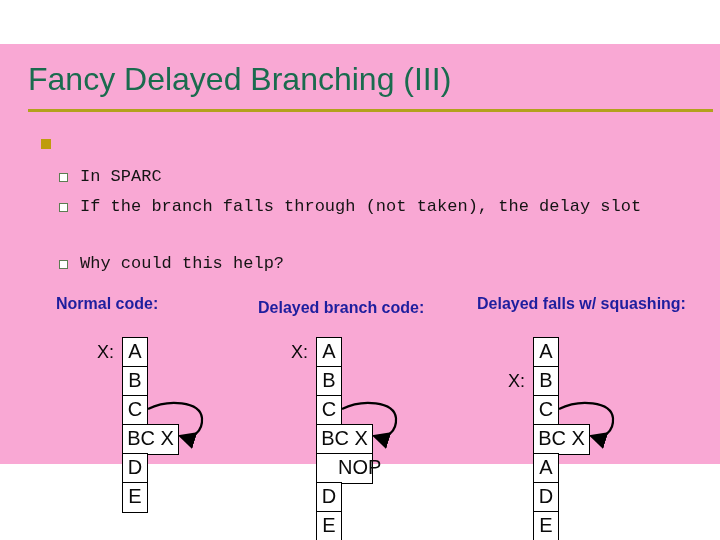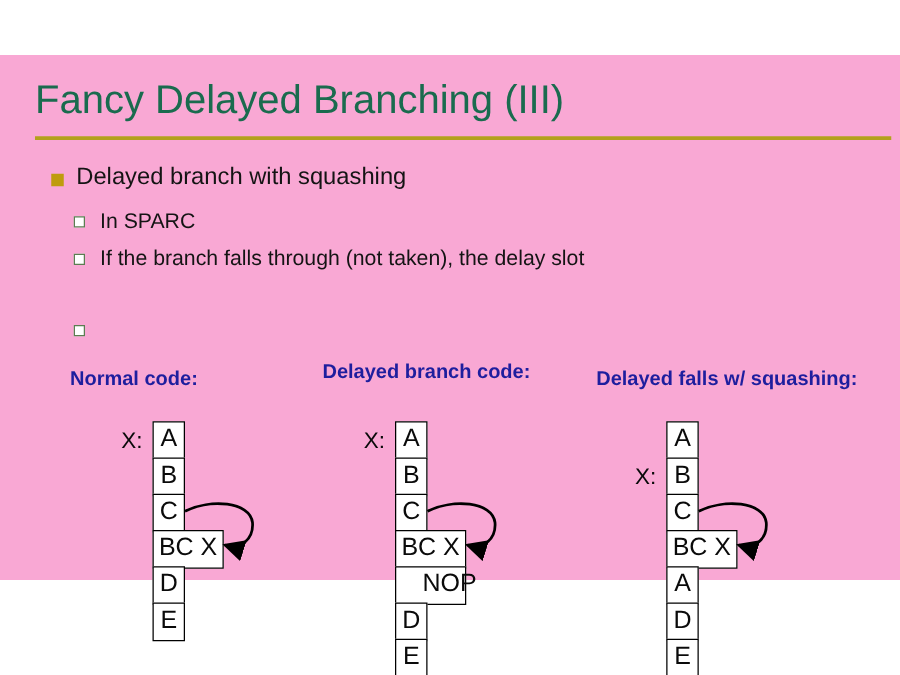--- a/index.html
+++ b/index.html
@@ -13,21 +13,21 @@
   .title{
     left:28px;top:17px;font-size:32px;line-height:36px;
     color:#1a6b4e;letter-spacing:0px;white-space:nowrap;
   }
   .title-rule{left:28px;top:65px;width:685px;height:3px;background:#b3a11c;}
 
   .l1-bullet{left:41px;top:95px;width:10px;height:10px;background:#bf9c0d;}
   .l1-text{left:61px;top:87px;font-size:19px;color:#141414;white-space:nowrap;}
 
   .sub-square{width:7px;height:7px;border:1.2px solid #5c7d52;background:#fff;}
-  .sub-line{font-size:17px;color:#141414;white-space:nowrap;}
+  .sub-line{font-size:17px;color:#141414;white-space:nowrap;font-family:Liberation Mono, monospace;}
 
   .col-header{font-size:16px;font-weight:bold;color:#1e1e9e;white-space:nowrap;}
 
   .box{
     box-sizing:border-box;border:1.5px solid #000;background:#fff;
     height:30.5px;font-size:20px;color:#0a0a0a;text-align:center;
     line-height:27px;
   }
   .xlabel{
     width:52px;text-align:right;font-size:18px;color:#0a0a0a;white-space:nowrap;
@@ -40,48 +40,48 @@
 </style>
 </head>
 <body>
 
 <div class="slide">
 
   <div class="abs title">Fancy Delayed Branching (III)</div>
   <div class="abs title-rule"></div>
 
   <div class="abs l1-bullet"></div>
-  <div class="abs l1-text">Delayed branch with squashing</div>
 
   <div class="abs sub-square" style="left:59px;top:129px;"></div>
   <div class="abs sub-line" style="left:80px;top:123px;">In SPARC</div>
 
   <div class="abs sub-square" style="left:59px;top:159px;"></div>
   <div class="abs sub-line" style="left:80px;top:153px;">If the branch falls through (not taken), the delay slot</div>
 
   <div class="abs sub-square" style="left:59px;top:216px;"></div>
+  <div class="abs sub-line" style="left:80px;top:210px;">Why could this help?</div>
 
   <div id="diagram">
       <div class="abs col-header" style="left: 56px; top: 251px;">Normal code:</div>
       <div class="abs xlabel" style="left: 62px; top: 298px;">X:</div>
       <div class="abs box" style="left: 122px; top: 293px; width: 26px;">A</div>
       <div class="abs box" style="left: 122px; top: 322px; width: 26px;">B</div>
       <div class="abs box" style="left: 122px; top: 351px; width: 26px;">C</div>
       <div class="abs box" style="left: 122px; top: 380px; width: 57px;">BC X</div>
       <div class="abs box" style="left: 122px; top: 409px; width: 26px;">D</div>
       <div class="abs box" style="left: 122px; top: 438px; width: 26px;">E</div>
       <svg class="abs arrow-svg" width="62" height="50" style="left: 146px; top: 352px;">
         <defs>
           <marker id="ah0" markerWidth="8" markerHeight="8" refX="7" refY="4" orient="auto">
             <path d="M0,0 L8,4 L0,8 z" fill="#000"></path>
           </marker>
         </defs>
         <path d="M 2 13 C 22 3 54 5 56 22 C 57 35 47 44 34 40" fill="none" stroke="#000" stroke-width="2.2" marker-end="url(#ah0)"></path>
       </svg>
-      <div class="abs col-header" style="left: 258px; top: 245px;">Delayed branch code:</div>
+      <div class="abs col-header" style="left: 258px; top: 255px;">Delayed branch code:</div>
       <div class="abs xlabel" style="left: 256px; top: 298px;">X:</div>
       <div class="abs box" style="left: 316px; top: 293px; width: 26px;">A</div>
       <div class="abs box" style="left: 316px; top: 322px; width: 26px;">B</div>
       <div class="abs box" style="left: 316px; top: 351px; width: 26px;">C</div>
       <div class="abs box" style="left: 316px; top: 380px; width: 57px;">BC X</div>
       <div class="abs box" style="left: 316px; top: 409px; width: 57px; padding-left: 21px;">NOP</div>
       <div class="abs box" style="left: 316px; top: 438px; width: 26px;">D</div>
       <div class="abs box" style="left: 316px; top: 467px; width: 26px;">E</div>
       <svg class="abs arrow-svg" width="62" height="50" style="left: 340px; top: 352px;">
         <defs>

